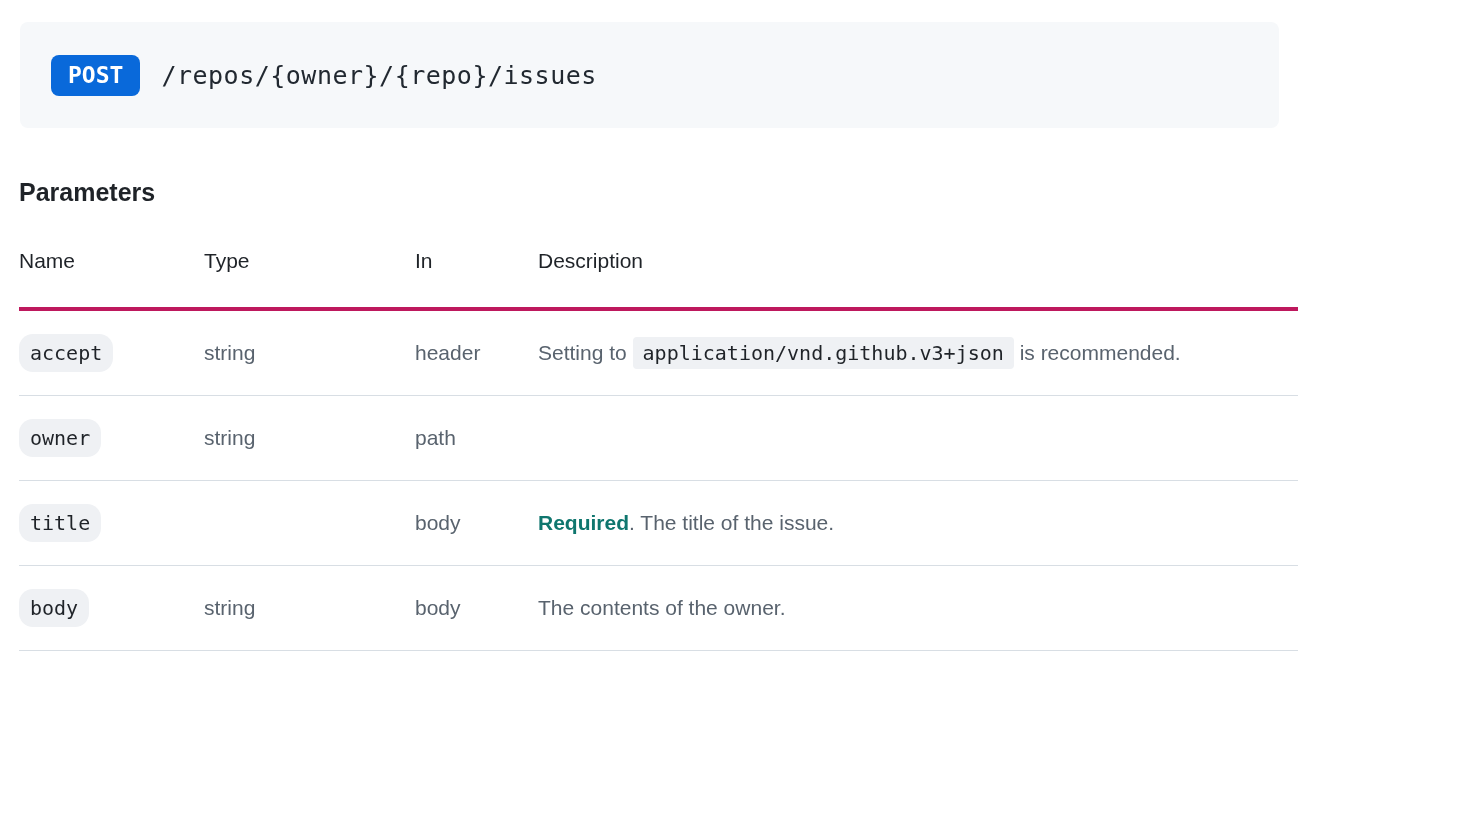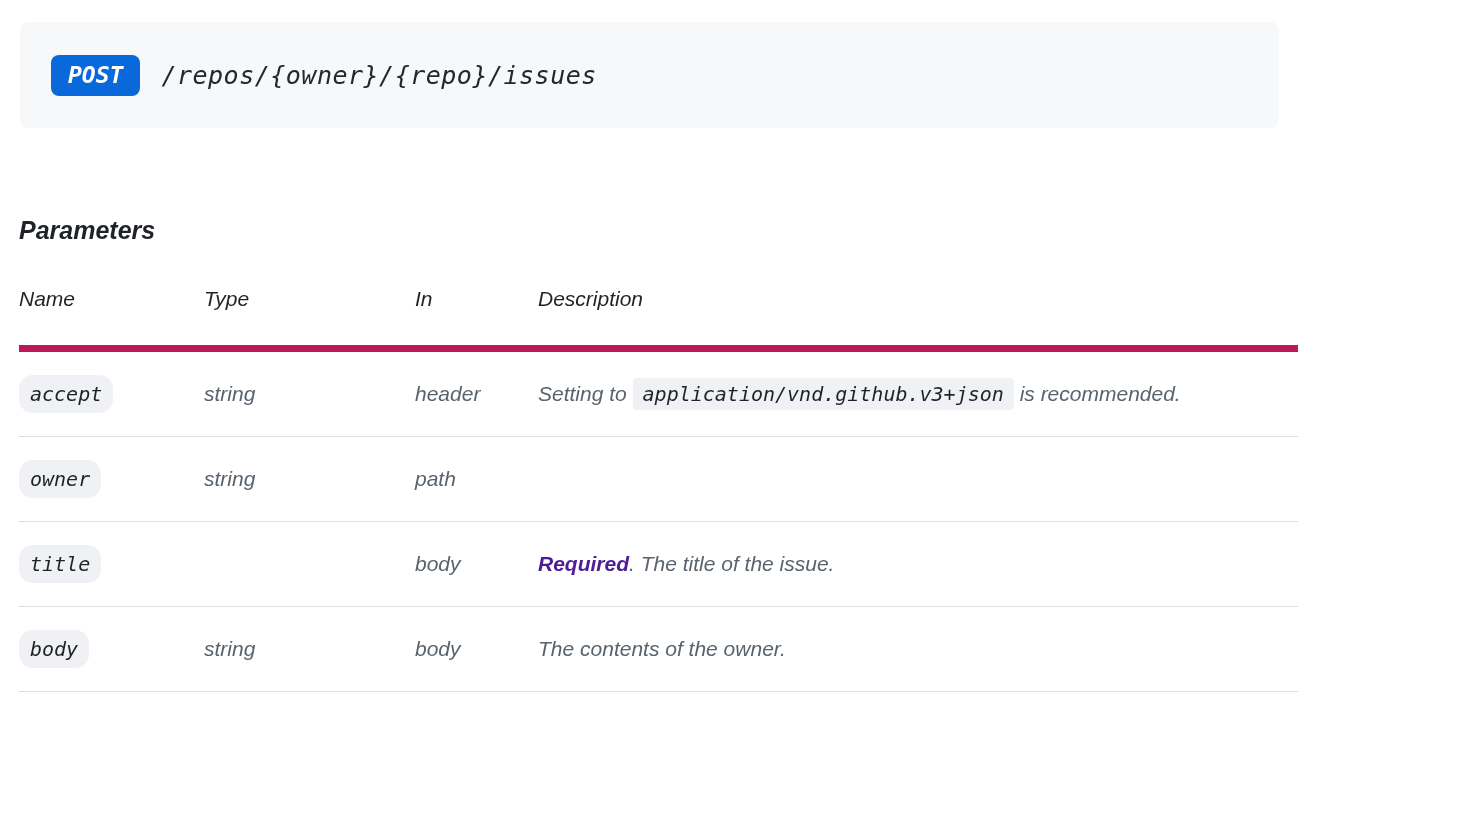--- a/index.html
+++ b/index.html
@@ -7,21 +7,20 @@
     padding: 0;
     background: #ffffff;
     font-family: "Liberation Sans", sans-serif;
     color: #1f2328;
   }
   .page {
     width: 1298px;
     height: 816px;
     overflow: hidden;
     position: relative;
-    font-style: italic;
   }
 
   
   .endpoint-box {
     margin: 22px 19px 0 20px;
     background: #f6f8fa;
     border-radius: 8px;
     height: 106px;
     display: flex;
     align-items: center;
@@ -43,42 +42,42 @@
     font-family: "DejaVu Sans Mono", monospace;
     font-size: 25px;
     color: #212830;
     margin-left: 21px;
     letter-spacing: 0.5px;
     text-align: center;
   }
 
   
   h2.params-heading {
-    margin: 87px 0 0 19px;
+    margin: 49px 0 0 19px;
     font-size: 25px;
     line-height: 30px;
     font-weight: 700;
     color: #1f2328;
   }
 
   
   table.params-table {
     border-collapse: collapse;
     margin: 40px 19px 0 19px;
     width: 1438px;
     table-layout: fixed;
   }
   th {
     text-align: left;
     font-weight: 400;
     font-size: 21px;
     line-height: 28px;
     color: #1f2328;
     padding: 0 0 32px 0;
-    border-bottom: 7px solid #be185d;
+    border-bottom: 4px solid #be185d;
   }
   th.col-name  { width: 185px; }
   th.col-type  { width: 211px; }
   th.col-in    { width: 123px; }
   td {
     font-size: 21px;
     line-height: 28px;
     padding: 28px 0;
     border-bottom: 1px solid #d8dee4;
     vertical-align: middle;
@@ -101,21 +100,21 @@
   .inline-code {
     background: #eff1f4;
     border-radius: 4px;
     padding: 4px 10px;
     font-family: "DejaVu Sans Mono", monospace;
     font-size: 20px;
     color: #1f2328;
   }
   .desc-bold {
     font-weight: 700;
-    color: #4c1d95;
+    color: #0f766e;
   }
 </style>
 </head>
 <body>
 
 <div class="page">
 
   <div class="endpoint-box">
     <span class="method-badge">POST</span>
     <span class="endpoint-path">/repos/{owner}/{repo}/issues</span>

